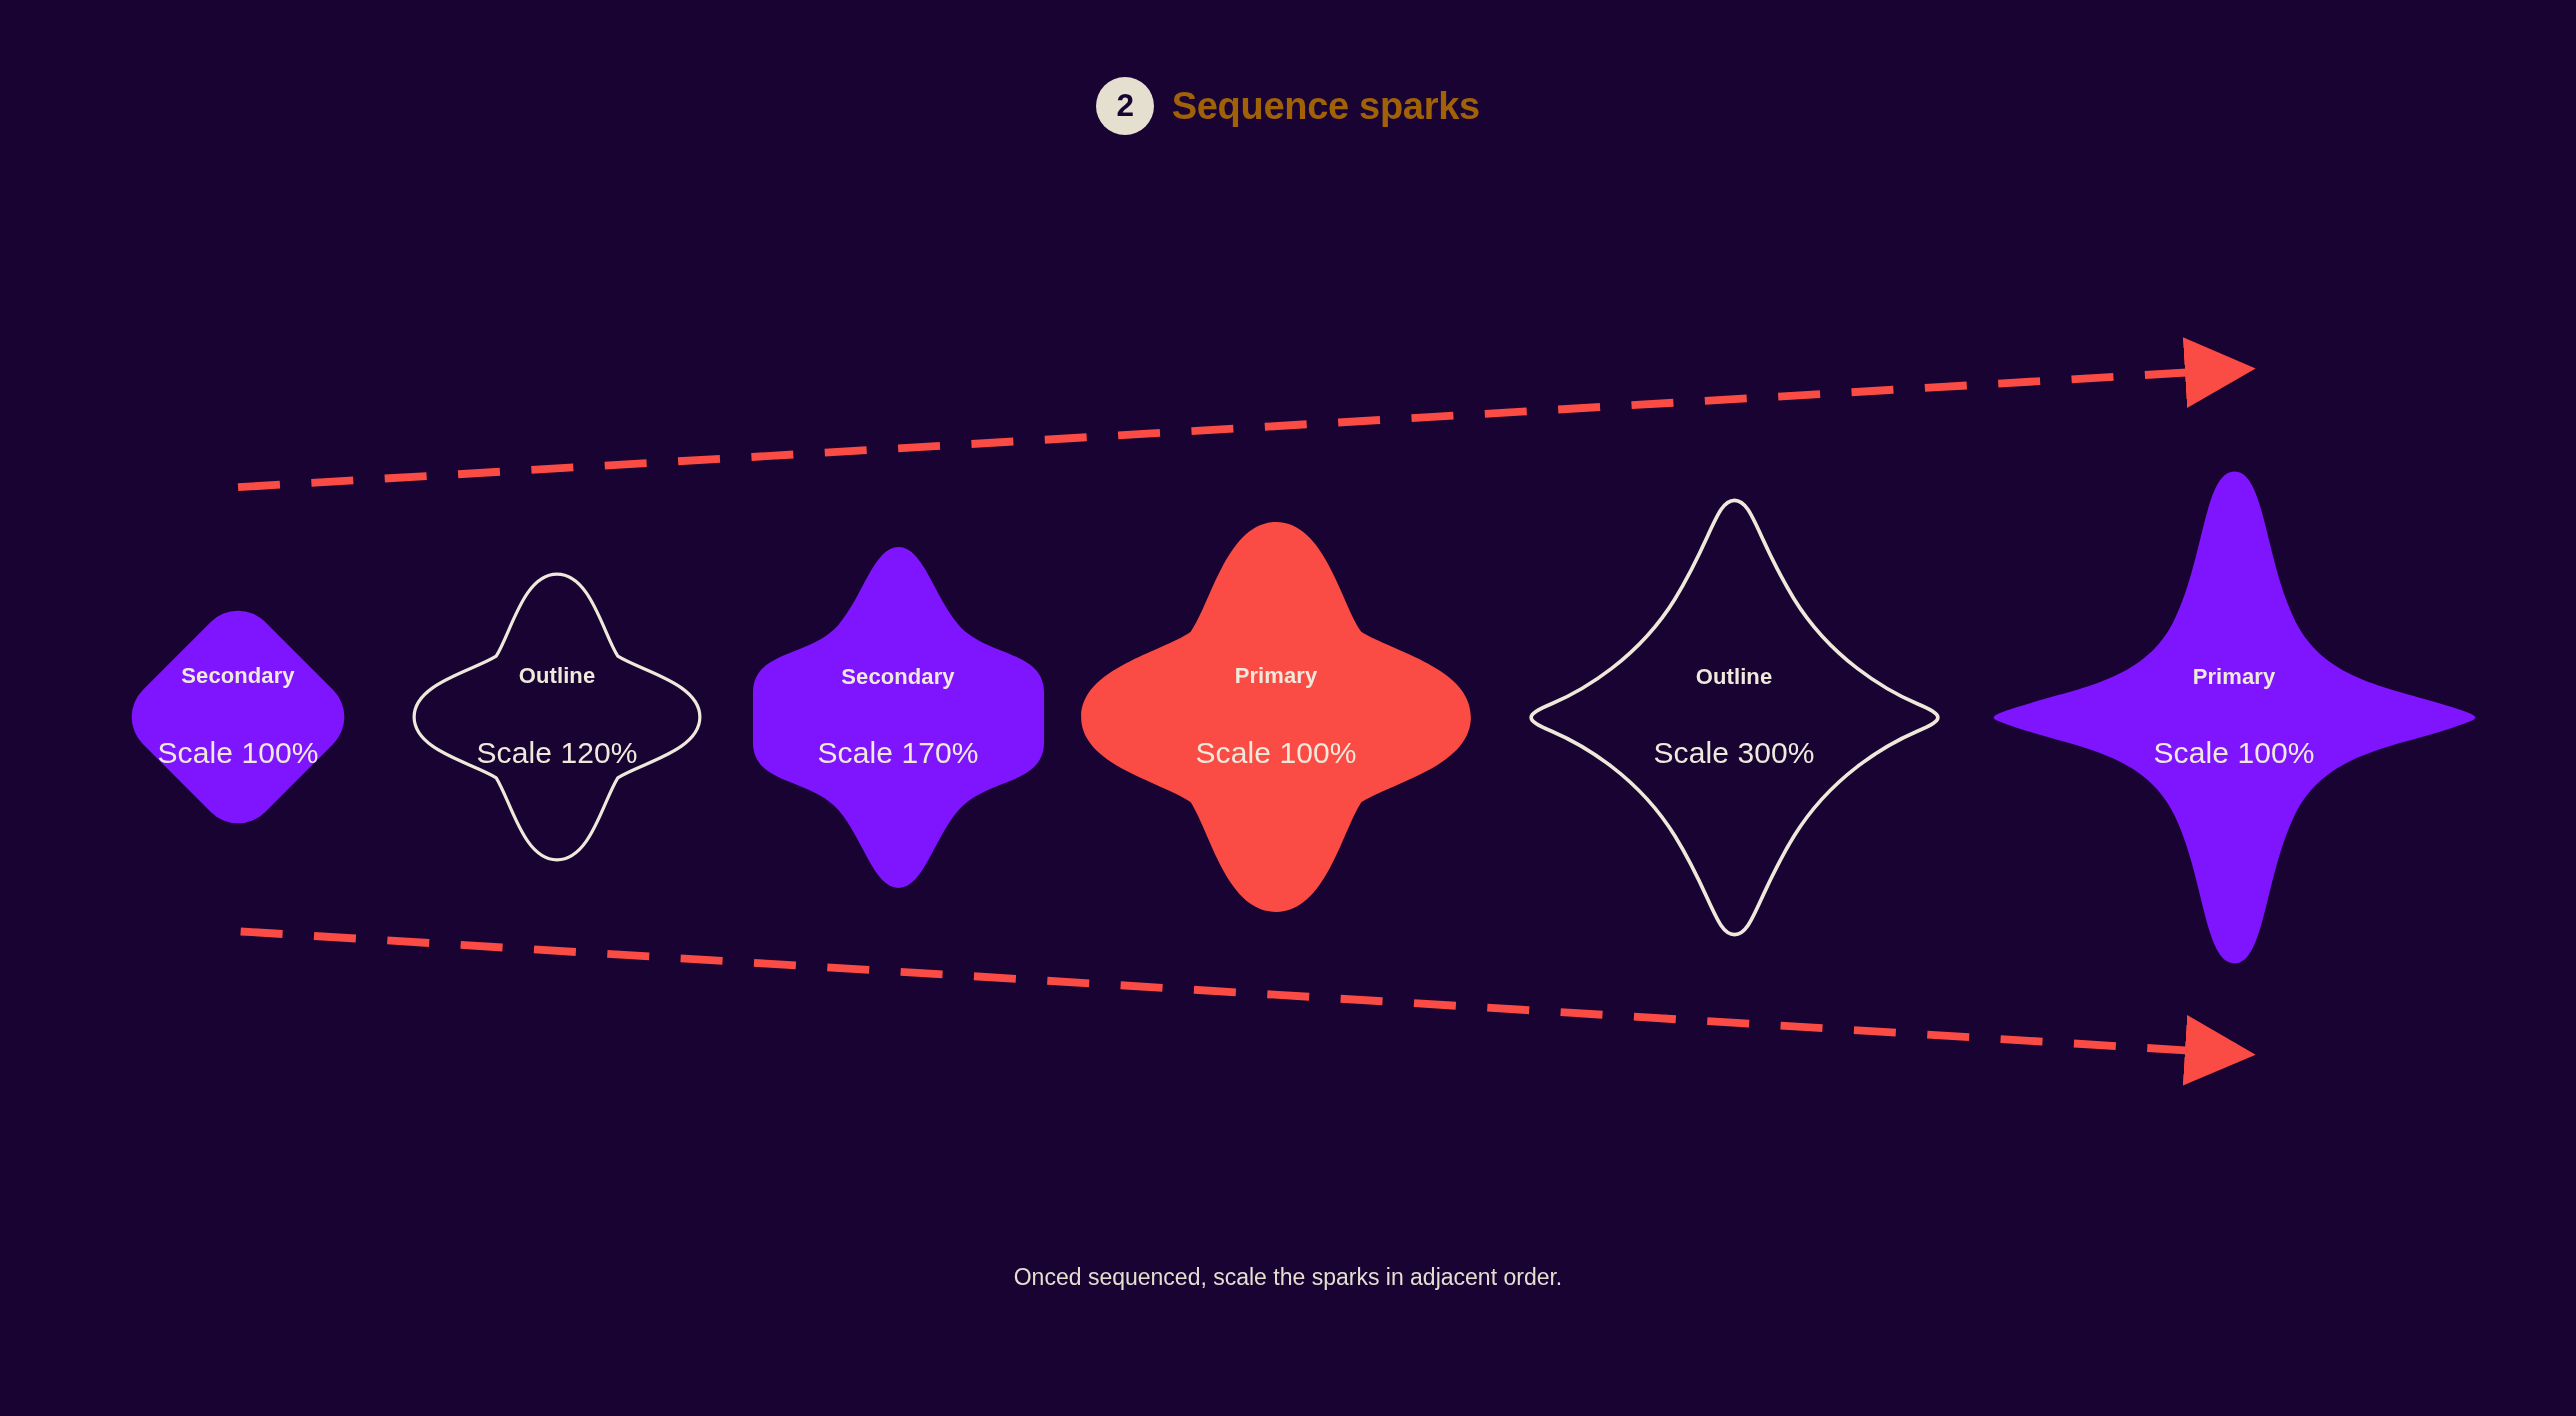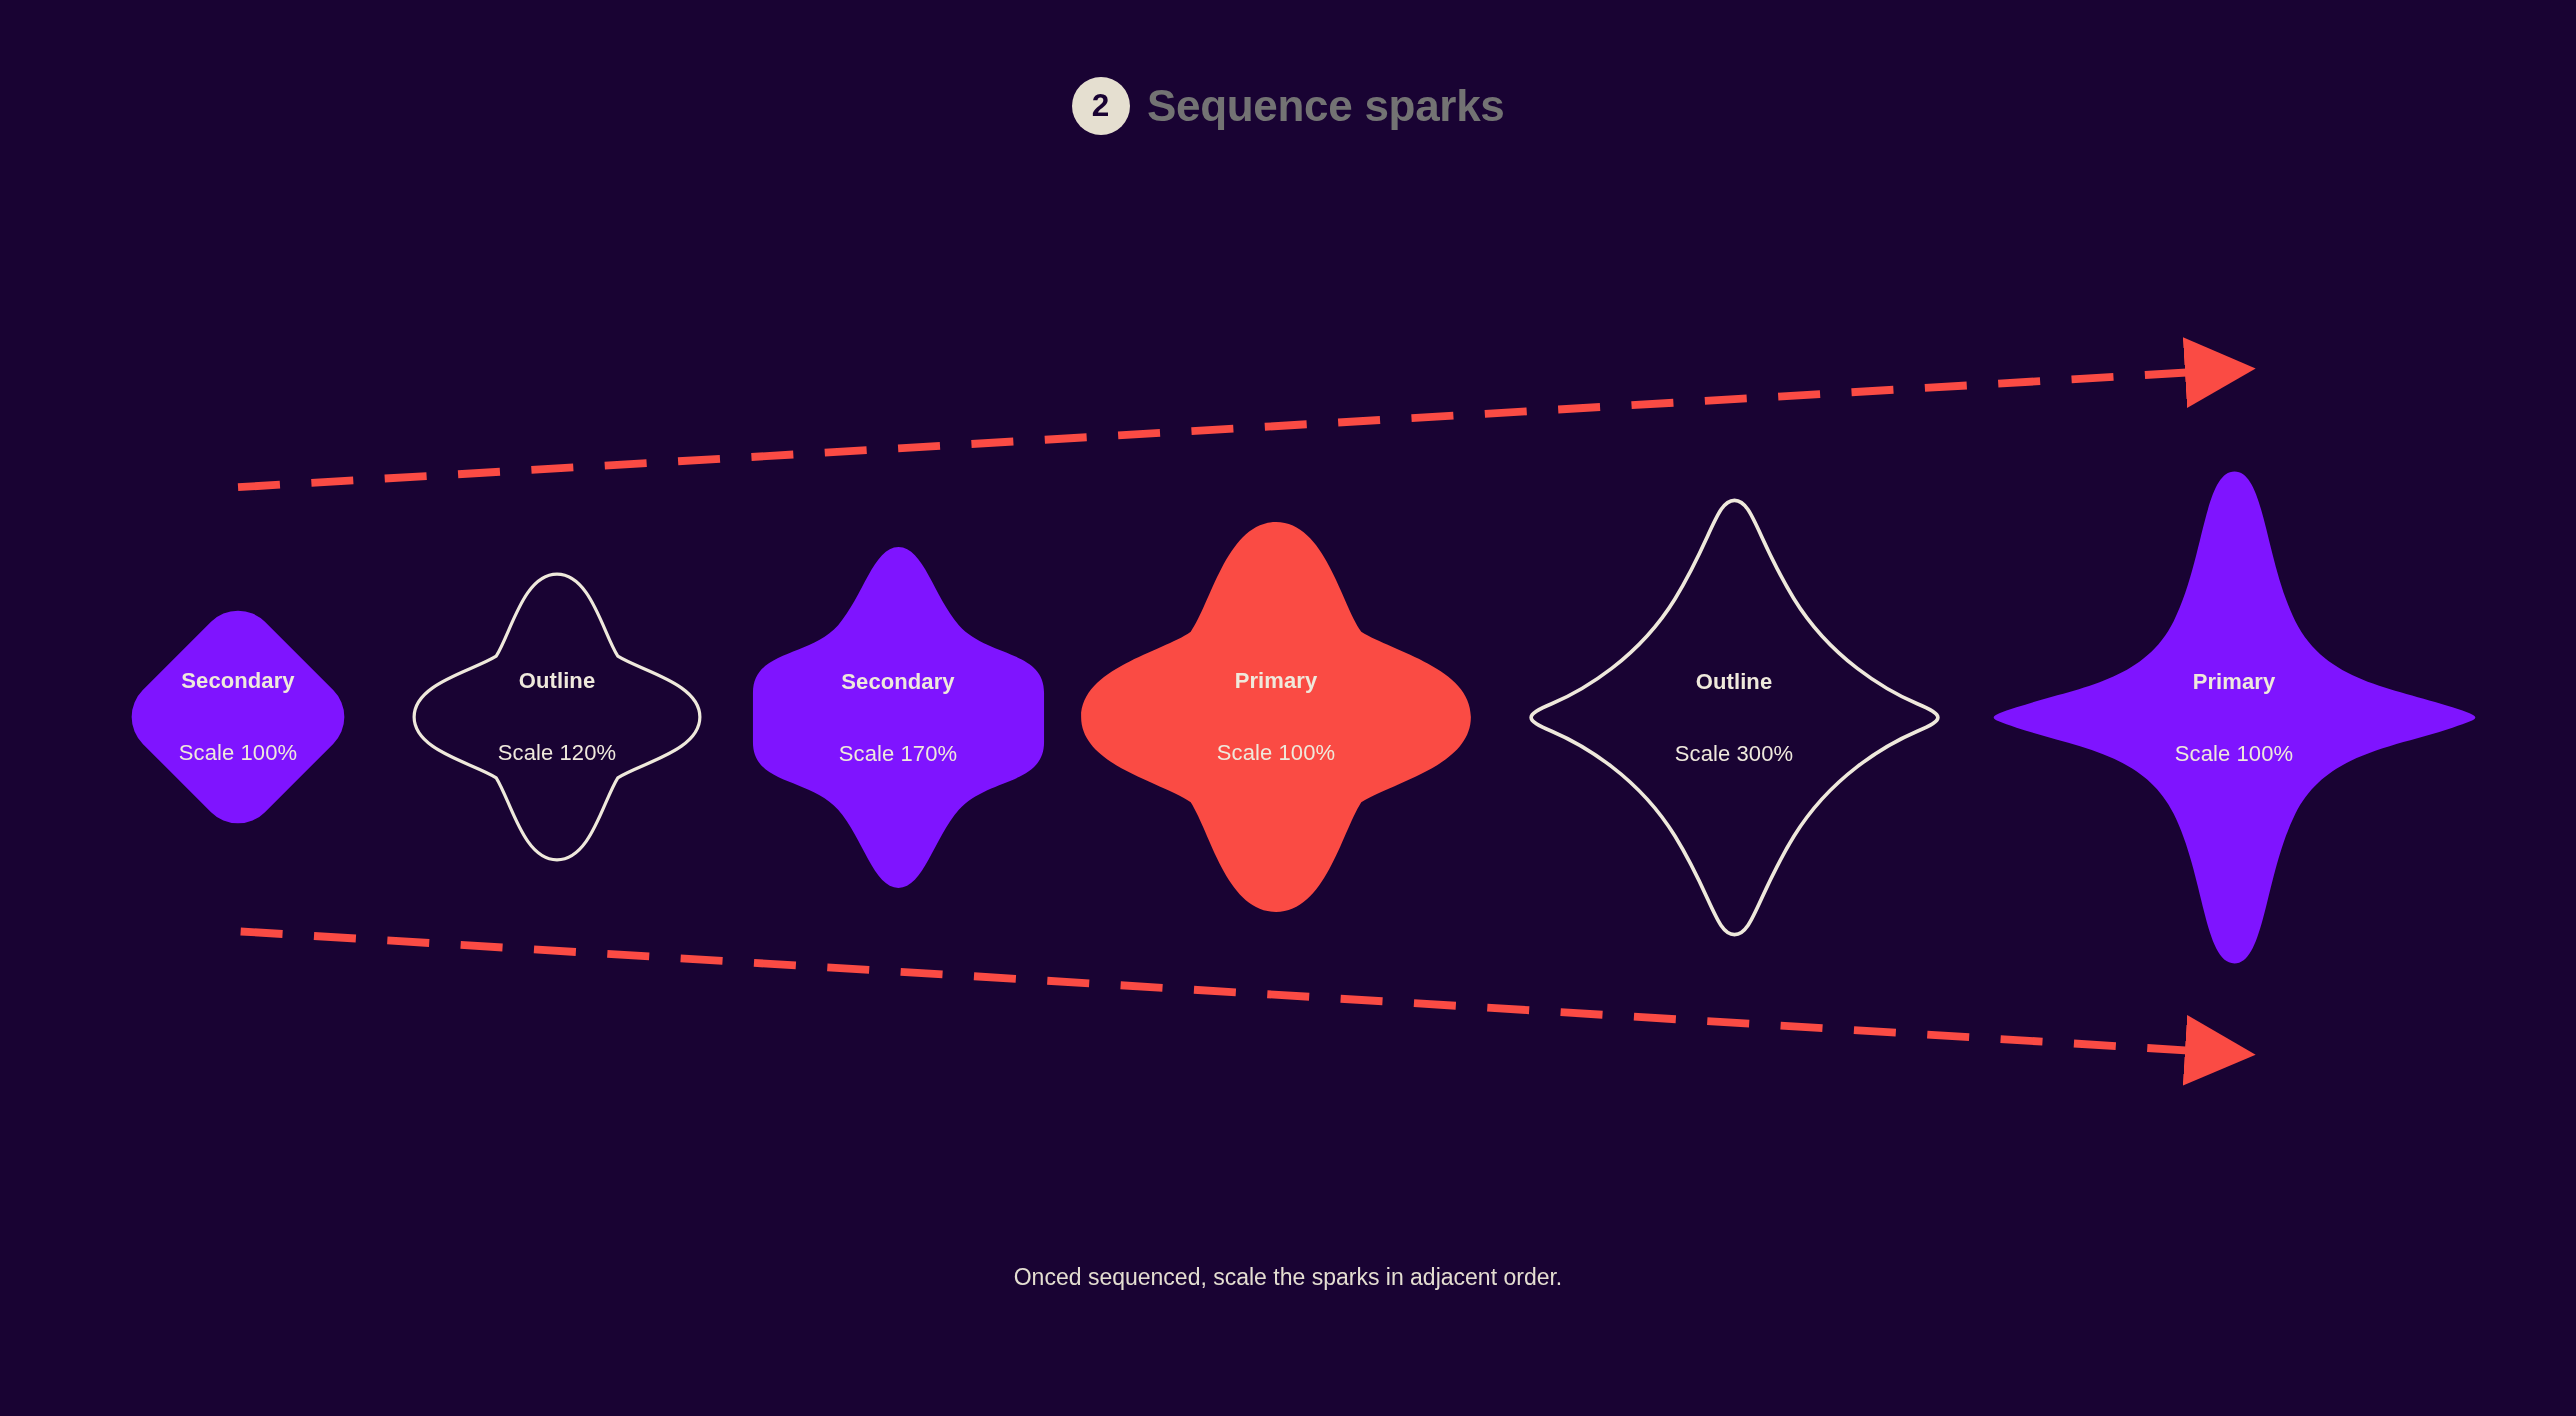--- a/index.html
+++ b/index.html
@@ -27,22 +27,22 @@
   .step-badge {
     width:58px; height:58px;
     border-radius:50%;
     background:#E5DFD0;
     color:#190333;
     display:flex; align-items:center; justify-content:center;
     font-size:31.5px; font-weight:bold;
     line-height:1;
   }
   .header-title {
-    color:#737373;
-    font-size:44px;
+    color:#a16207;
+    font-size:38px;
     font-weight:bold;
     letter-spacing:-0.3px;
     white-space:nowrap;
   }
 
   
   .guides {
     position:absolute;
     top:0; left:0;
     width:2576px; height:1416px;
@@ -78,21 +78,21 @@
   .spark-type {
     display:block;
     color:#EFE9DC;
     font-size:22px;
     font-weight:bold;
     letter-spacing:0.1px;
   }
   .spark-scale {
     display:block;
     color:#EFE9DC;
-    font-size:22px;
+    font-size:30px;
     font-weight:normal;
     letter-spacing:0.1px;
     margin-top:44px;
   }
 
   
   .caption {
     position:absolute;
     left:0; right:0;
     top:1260px;

